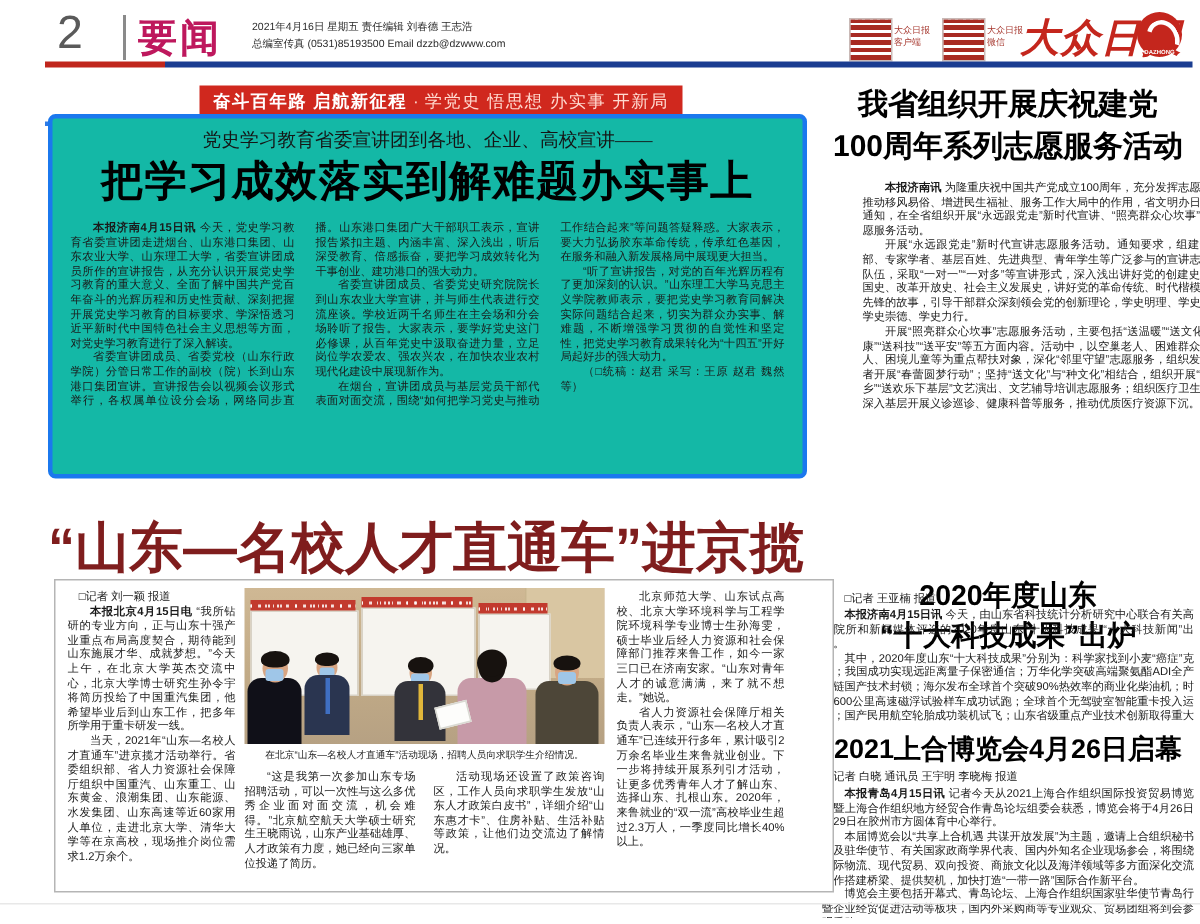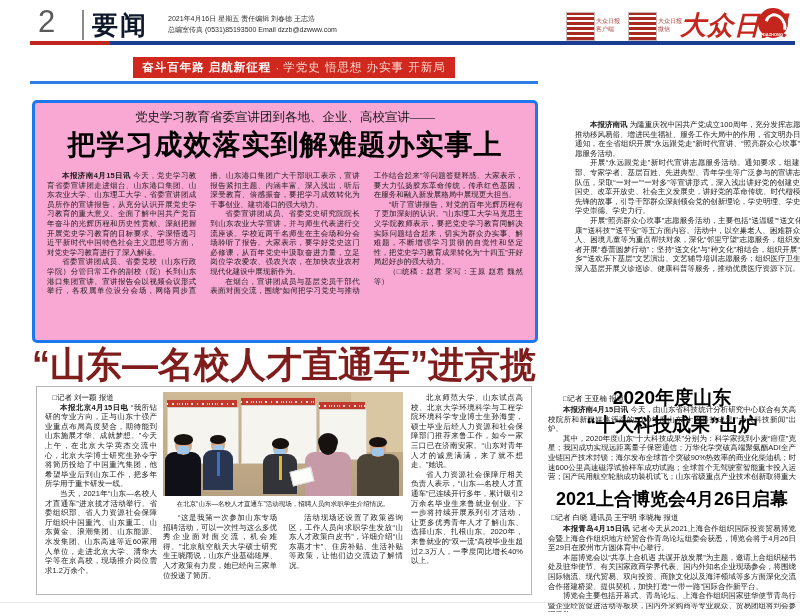--- a/index.html
+++ b/index.html
@@ -2,21 +2,21 @@
 <html><head>
 <meta charset="utf-8">
 <style>
   html,body{margin:0;padding:0;background:#fff;}
   .page{position:relative;width:800px;height:616px;background:#ffffff;overflow:hidden;
         font-family:"Liberation Sans",sans-serif;color:#111;}
 
   
   .pagenum{position:absolute;left:38px;top:4px;font-size:31px;color:#5a5a5a;font-weight:400;}
   .head-vline{position:absolute;left:82px;top:10px;width:2px;height:30px;background:#8a8a8a;}
-  .section{position:absolute;left:92px;top:8px;font-size:26px;font-weight:bold;color:#0f172a;letter-spacing:2px;}
+  .section{position:absolute;left:92px;top:8px;font-size:26px;font-weight:bold;color:#be185d;letter-spacing:2px;}
   .dateblock{position:absolute;left:168px;top:13px;font-size:7px;line-height:11px;color:#2b2b2b;}
   .rule-red{position:absolute;left:30px;top:41px;width:80px;height:4px;background:#c0261c;}
   .rule-blue{position:absolute;left:110px;top:41px;width:685px;height:4px;background:#1b3d91;}
   .qr{position:absolute;top:12px;width:27px;height:27px;background:
       repeating-linear-gradient(0deg,#a82a22 0 3px,#fff 3px 5px),
       repeating-linear-gradient(90deg,#a82a22 0 3px,rgba(255,255,255,.55) 3px 5px);
       border:1px solid #c9b9b6;}
   .qr-label{position:absolute;top:17px;font-size:6px;line-height:8px;color:#a83b32;}
   .logotext{position:absolute;left:680px;top:8px;font-size:26px;font-weight:bold;color:#c4261d;
             font-family:"Liberation Serif",serif;font-style:italic;letter-spacing:1px;}
@@ -27,40 +27,40 @@
 
   
   .banner{position:absolute;left:133px;top:57px;width:322px;height:21px;background:#d0281e;
           display:flex;align-items:center;justify-content:center;font-size:11.5px;white-space:nowrap;}
   .banner .b1{color:#ffffff;font-weight:bold;letter-spacing:1px;}
   .banner .bdot{color:#ffd9cf;margin:0 4px;}
   .banner .b2{color:#ffd9cf;letter-spacing:1px;}
   .banner-underline{position:absolute;left:30px;top:81px;width:508px;height:3px;background:#2d7ce8;}
 
   
-  .lead-box{position:absolute;left:32px;top:100px;width:500px;height:237px;border:3px solid #1b78ee;border-radius:5px;background:#f9a8d4;}
+  .lead-box{position:absolute;left:32px;top:76px;width:500px;height:237px;border:3px solid #1b78ee;border-radius:5px;background:#14b8a6;}
   .kicker{margin-top:6px;text-align:center;font-size:12.5px;color:#151515;font-family:"Liberation Serif",serif;}
   .lead-headline{margin-top:0;text-align:center;font-size:28px;font-weight:bold;color:#000;letter-spacing:1px;}
   .lead-body{margin:7px 12px 0 12px;height:165px;overflow:hidden;column-count:3;column-gap:14px;}
   .smalltext{font-size:7.5px;line-height:9.6px;text-align:justify;color:#1a1a1a;}
   .smalltext p{margin:0;text-indent:2em;}
   .smalltext p b{font-weight:bold;}
   .r-head{position:absolute;left:548px;width:248px;text-align:center;font-weight:bold;color:#000;}
   .r-head1{top:56px;font-size:20px;line-height:28px;}
   .r-body1{position:absolute;left:575px;top:120px;width:248px;height:212px;overflow:hidden;}
   .r-head2{top:356px;font-size:19px;line-height:27px;margin-top:28px;}
   .r-byline2{position:absolute;left:548px;top:394px;width:248px;font-size:7.5px;color:#1a1a1a;text-indent:2em;}
   .r-body2{position:absolute;left:548px;top:405px;width:248px;height:76px;overflow:hidden;}
   .r-head3{top:487px;font-size:18px;line-height:24px;}
   .r-byline3{position:absolute;left:536px;top:513px;width:248px;font-size:7.5px;color:#1a1a1a;text-indent:2em;}
   .r-body3{position:absolute;left:548px;top:524px;width:248px;height:88px;overflow:hidden;}
 
   
   .mid-headline{position:absolute;left:30px;top:341px;width:508px;text-align:center;font-size:36px;font-weight:bold;color:#7f1d1d;}
-  .mid-box{position:absolute;left:36px;top:386px;width:494px;height:207px;border:1px solid #b5b5b5;background:#fff;}
+  .mid-box{position:absolute;left:36px;top:386px;width:494px;height:207px;border:1px solid #b5b5b5;background:#fff;padding-left:24px;}
   .mid-col1{position:absolute;left:8px;top:6px;width:112px;height:194px;overflow:hidden;}
   .mid-byline{font-size:7.5px;color:#1a1a1a;margin:0 0 2px 0;}
   .mid-col4{position:absolute;left:374px;top:6px;width:112px;height:194px;overflow:hidden;}
   .mid-caption{position:absolute;left:126px;top:113px;width:240px;font-size:6.5px;line-height:8px;color:#222;text-align:center;}
   .mid-colmid{position:absolute;left:126px;top:126px;width:240px;height:74px;overflow:hidden;column-count:2;column-gap:12px;}
 
   
   .photo{position:absolute;left:126px;top:5px;width:240px;height:104px;overflow:hidden;
          background:linear-gradient(#cfb894 0%,#c2ab87 55%,#b6a183 100%);}
   .booth{position:absolute;background:#f6f4ef;border:1px solid #d8d2c6;}
@@ -124,20 +124,24 @@
     <div class="lead-body smalltext">
         <p><b>本报济南4月15日讯 </b>今天，党史学习教育省委宣讲团走进烟台、山东港口集团、山东农业大学、山东理工大学，省委宣讲团成员所作的宣讲报告，从充分认识开展党史学习教育的重大意义、全面了解中国共产党百年奋斗的光辉历程和历史性贡献、深刻把握开展党史学习教育的目标要求、学深悟透习近平新时代中国特色社会主义思想等方面，对党史学习教育进行了深入解读。</p>
         <p>省委宣讲团成员、省委党校（山东行政学院）分管日常工作的副校（院）长到山东港口集团宣讲。宣讲报告会以视频会议形式举行，各权属单位设分会场，网络同步直播。山东港口集团广大干部职工表示，宣讲报告紧扣主题、内涵丰富、深入浅出，听后深受教育、倍感振奋，要把学习成效转化为干事创业、建功港口的强大动力。</p>
         <p>省委宣讲团成员、省委党史研究院院长到山东农业大学宣讲，并与师生代表进行交流座谈。学校近两千名师生在主会场和分会场聆听了报告。大家表示，要学好党史这门必修课，从百年党史中汲取奋进力量，立足岗位学农爱农、强农兴农，在加快农业农村现代化建设中展现新作为。</p>
         <p>在烟台，宣讲团成员与基层党员干部代表面对面交流，围绕“如何把学习党史与推动工作结合起来”等问题答疑释惑。大家表示，要大力弘扬胶东革命传统，传承红色基因，在服务和融入新发展格局中展现更大担当。</p>
         <p>“听了宣讲报告，对党的百年光辉历程有了更加深刻的认识。”山东理工大学马克思主义学院教师表示，要把党史学习教育同解决实际问题结合起来，切实为群众办实事、解难题，不断增强学习贯彻的自觉性和坚定性，把党史学习教育成果转化为“十四五”开好局起好步的强大动力。</p>
         <p>（□统稿：赵君 采写：王原 赵君 魏然 等）</p>
       </div>
   </div>
 
+  <div class="r-head r-head1">
+    <div>我省组织开展庆祝建党</div>
+    <div>100周年系列志愿服务活动</div>
+  </div>
   <div class="r-body1 smalltext">
       <p><b>本报济南讯 </b>为隆重庆祝中国共产党成立100周年，充分发挥志愿服务在推动移风易俗、增进民生福祉、服务工作大局中的作用，省文明办日前下发通知，在全省组织开展“永远跟党走”新时代宣讲、“照亮群众心坎事”系列志愿服务活动。</p>
       <p>开展“永远跟党走”新时代宣讲志愿服务活动。通知要求，组建领导干部、专家学者、基层百姓、先进典型、青年学生等广泛参与的宣讲志愿服务队伍，采取“一对一”“一对多”等宣讲形式，深入浅出讲好党的创建史、新中国史、改革开放史、社会主义发展史，讲好党的革命传统、时代楷模、改革先锋的故事，引导干部群众深刻领会党的创新理论，学史明理、学史增信、学史崇德、学史力行。</p>
       <p>开展“照亮群众心坎事”志愿服务活动，主要包括“送温暖”“送文化”“送健康”“送科技”“送平安”等五方面内容。活动中，以空巢老人、困难群众、残疾人、困境儿童等为重点帮扶对象，深化“邻里守望”志愿服务，组织发动志愿者开展“春蕾圆梦行动”；坚持“送文化”与“种文化”相结合，组织开展“送戏下乡”“送欢乐下基层”文艺演出、文艺辅导培训志愿服务；组织医疗卫生志愿者深入基层开展义诊巡诊、健康科普等服务，推动优质医疗资源下沉。</p>
     </div>
 
   <div class="r-head r-head2">
     <div>2020年度山东</div>
     <div>“十大科技成果”出炉</div>
   </div>

